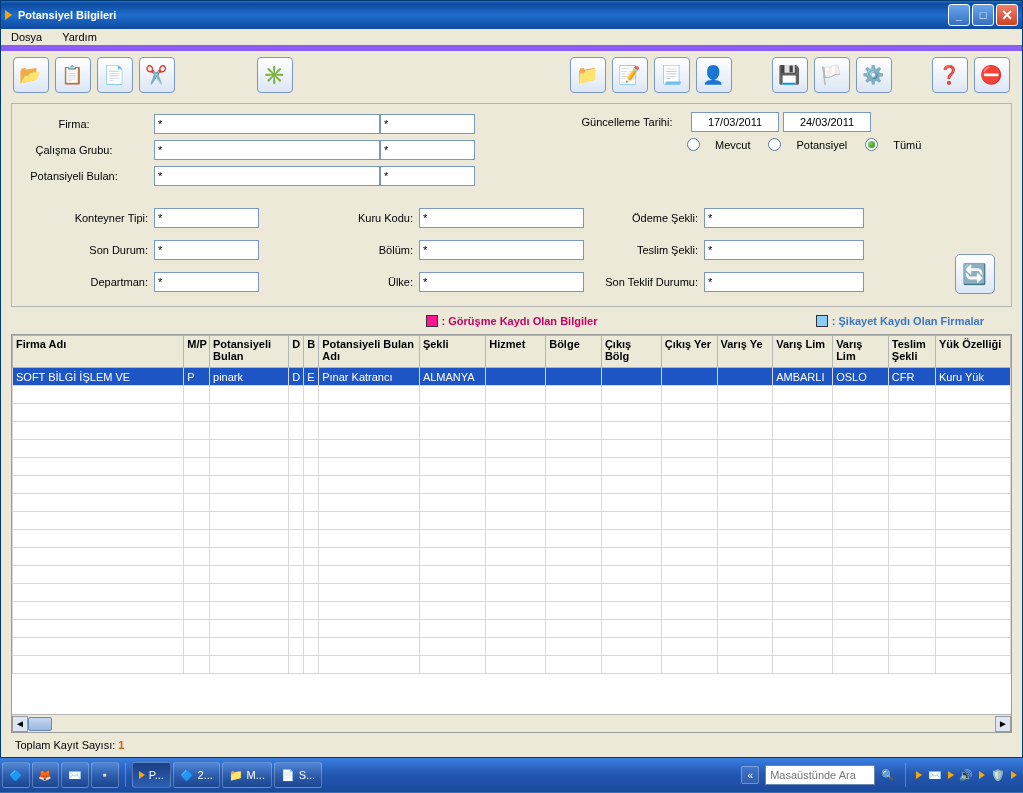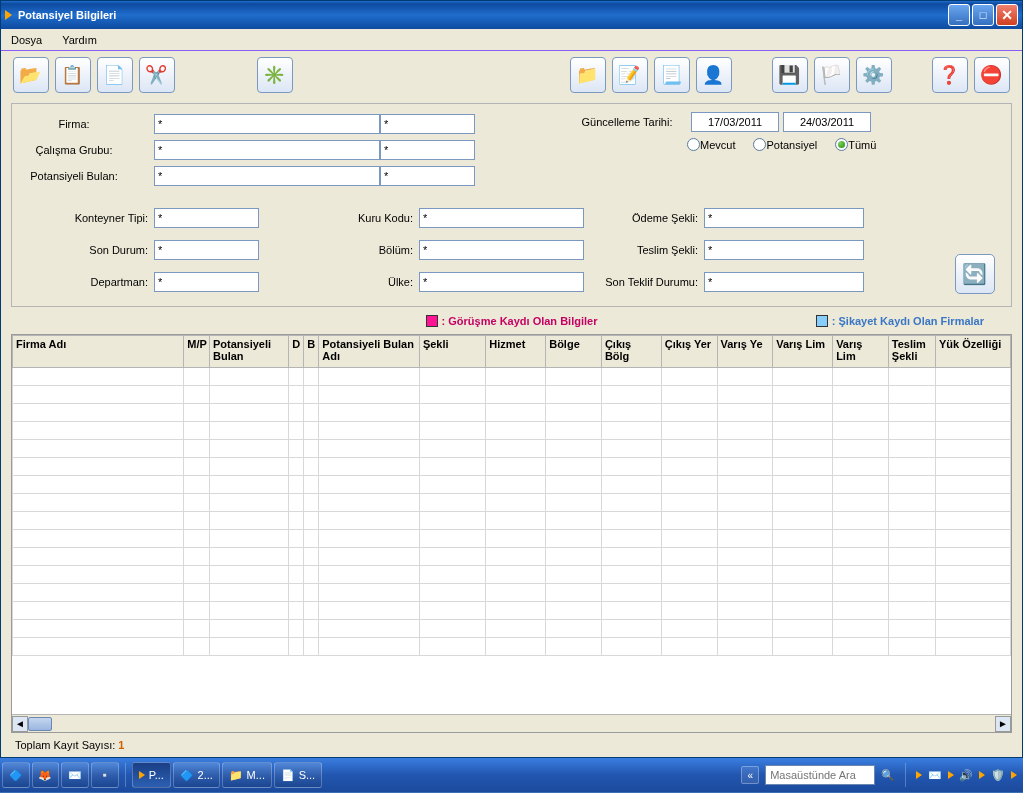--- a/index.html
+++ b/index.html
@@ -46,21 +46,21 @@
     font-weight: bold;
   }
   .winbtn.min, .winbtn.max { background: linear-gradient(#6ba6f0,#3570c0); color:#fff; }
   .winbtn.close { background: linear-gradient(#f08070,#d04020); color:#fff; font-size:14px; }
   .menubar {
     height: 22px;
     background: #ece9d8;
     display: flex; align-items: center;
     padding-left: 10px;
     gap: 20px;
-    border-bottom: 1px solid #8b5cf6;
+    border-bottom: 6px solid #8b5cf6;
   }
   .menubar span { cursor: default; }
   .toolbar {
     height: 48px;
     display: flex;
     align-items: center;
     padding: 4px 12px;
     gap: 6px;
   }
   .tbtn, .tbtn-lg {
@@ -96,21 +96,21 @@
   .update-block {
     position: absolute;
     left: 555px; top: 8px;
     display: flex; flex-direction: column; gap: 6px;
   }
   .update-row { display:flex; align-items:center; gap:4px; }
   .update-row .lbl { width: 120px; text-align:center; }
   .update-row input { width: 88px; height:20px; border:1px solid #7a98c0; padding:0 3px; font-size:11px; text-align:center; }
 
   .radio-row { display:flex; gap:18px; margin-left: 120px; align-items:center; }
-  .radio { display:flex; align-items:center; gap:0; }
+  .radio { display:flex; align-items:center; gap:15px; }
   .radio .dot {
     width:13px; height:13px; border-radius:50%;
     border:1px solid #5a7aa0; background:#fff;
     display:flex; align-items:center; justify-content:center;
   }
   .radio.checked .dot::after {
     content:""; width:7px; height:7px; border-radius:50%;
     background: radial-gradient(circle at 30% 30%, #7bd45b, #2a8a10);
   }
 
@@ -395,20 +395,38 @@
             <th>Çıkış Yer</th>
             <th>Varış Ye</th>
             <th>Varış Lim</th>
             <th>Varış Lim</th>
             <th>Teslim Şekli</th>
             <th>Yük Özelliği</th>
           </tr>
         </thead>
         <tbody id="grid-body">
 
+        <tr class="selected">
+              <td>SOFT BİLGİ İŞLEM VE</td>
+              <td>P</td>
+              <td>pinark</td>
+              <td>D</td>
+              <td>E</td>
+              <td>Pınar Katrancı</td>
+              <td>ALMANYA</td>
+              <td></td>
+              <td></td>
+              <td></td>
+              <td></td>
+              <td></td>
+              <td>AMBARLI</td>
+              <td>OSLO</td>
+              <td>CFR</td>
+              <td>Kuru Yük</td>
+            </tr>
             <tr>
               <td>&nbsp;</td>
               <td>&nbsp;</td>
               <td>&nbsp;</td>
               <td>&nbsp;</td>
               <td>&nbsp;</td>
               <td>&nbsp;</td>
               <td>&nbsp;</td>
               <td>&nbsp;</td>
               <td>&nbsp;</td>

